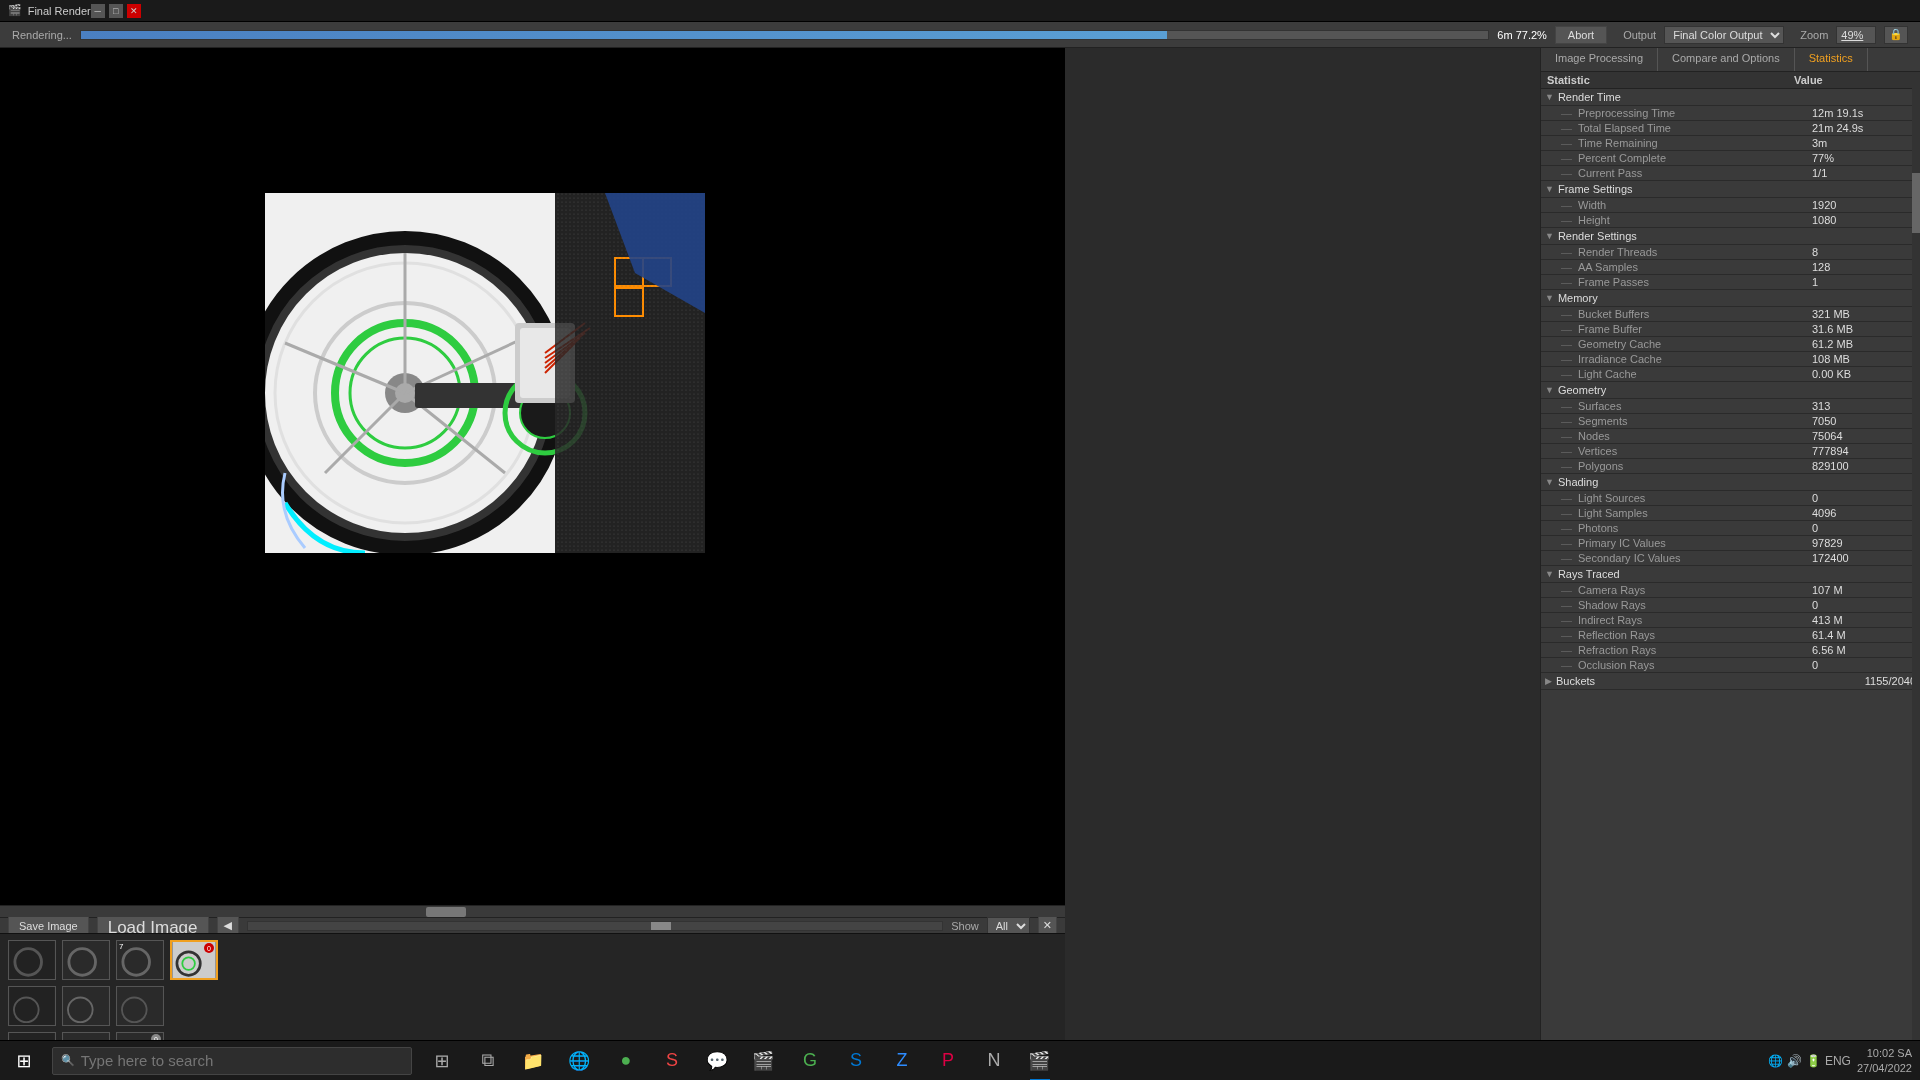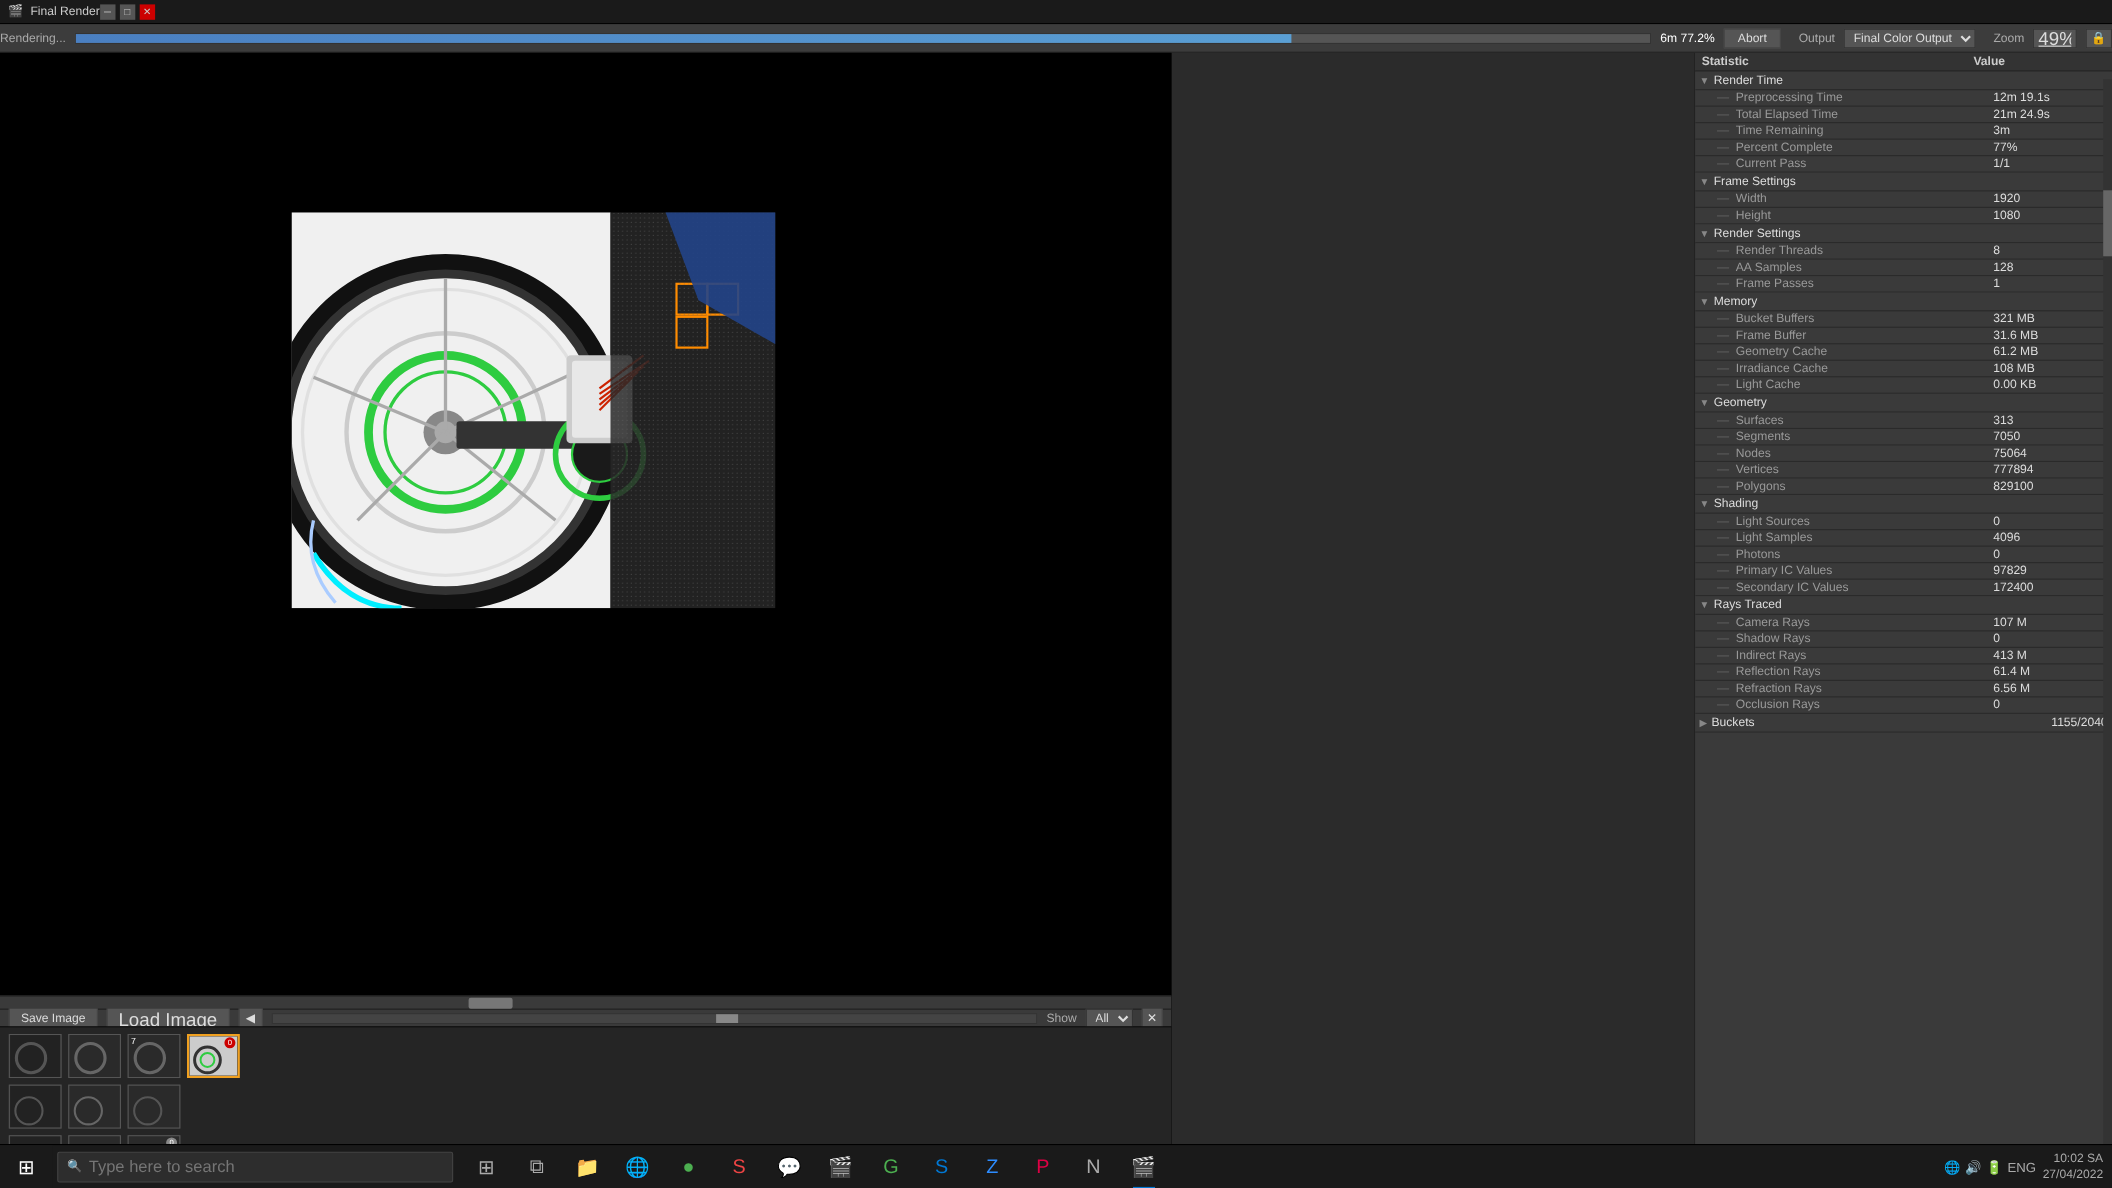--- a/index.html
+++ b/index.html
@@ -22,40 +22,40 @@
       background: #555; border: none; color: #ccc; cursor: pointer; font-size: 9px;
       display: flex; align-items: center; justify-content: center;
     }
 
     
     #toolbar {
       height: 26px;
       background: #3c3c3c;
       display: flex;
       align-items: center;
-      padding: 0 0;
+      padding: 0 12px;
       gap: 8px;
       border-bottom: 1px solid #222;
     }
     #toolbar .progress-bar-wrap {
       flex: 1; height: 10px; background: #555; border: 1px solid #333; position: relative;
     }
     #toolbar .progress-bar-fill {
       height: 100%; background: linear-gradient(to right, #4a7fc1, #5a9fd4);
       position: absolute; left: 0; top: 0;
     }
     #toolbar .abort-btn {
       background: #555; border: 1px solid #444; color: #ddd; padding: 2px 12px;
       cursor: pointer; font-size: 11px;
     }
     #toolbar .output-select {
       background: #555; border: 1px solid #333; color: #ddd; font-size: 11px; padding: 1px 4px; height: 18px;
     }
     #toolbar .zoom-input {
-      background: #555; border: 1px solid #333; color: #ddd; font-size: 17px; width: 40px; padding: 1px 4px; height: 18px; text-decoration: underline;
+      background: #555; border: 1px solid #333; color: #ddd; font-size: 11px; width: 40px; padding: 1px 4px; height: 18px; text-decoration: underline;
     }
     #toolbar .zoom-btn {
       background: #555; border: 1px solid #333; color: #ddd; font-size: 11px; padding: 1px 4px; cursor: pointer; height: 18px;
     }
 
     
     #main {
       display: flex;
       height: calc(1080px - 22px - 26px);
       position: relative;
@@ -420,20 +420,25 @@
         </div>
         <div style="width:48px;height:40px;"></div>
 
       </div>
     </div>
 
   </div>
 
   <div id="stats-panel">
 
+    <div id="stats-tabs">
+      <div class="stab">Image Processing</div>
+      <div class="stab">Compare and Options</div>
+      <div class="stab active" style="color:#f0a020;">Statistics</div>
+    </div>
 
     <div class="stat-header">
       <span class="col-name">Statistic</span>
       <span class="col-value">Value</span>
     </div>
 
     <div id="stats-table">
 
       <div class="stat-group-header">
         <span class="arrow">▼</span>

